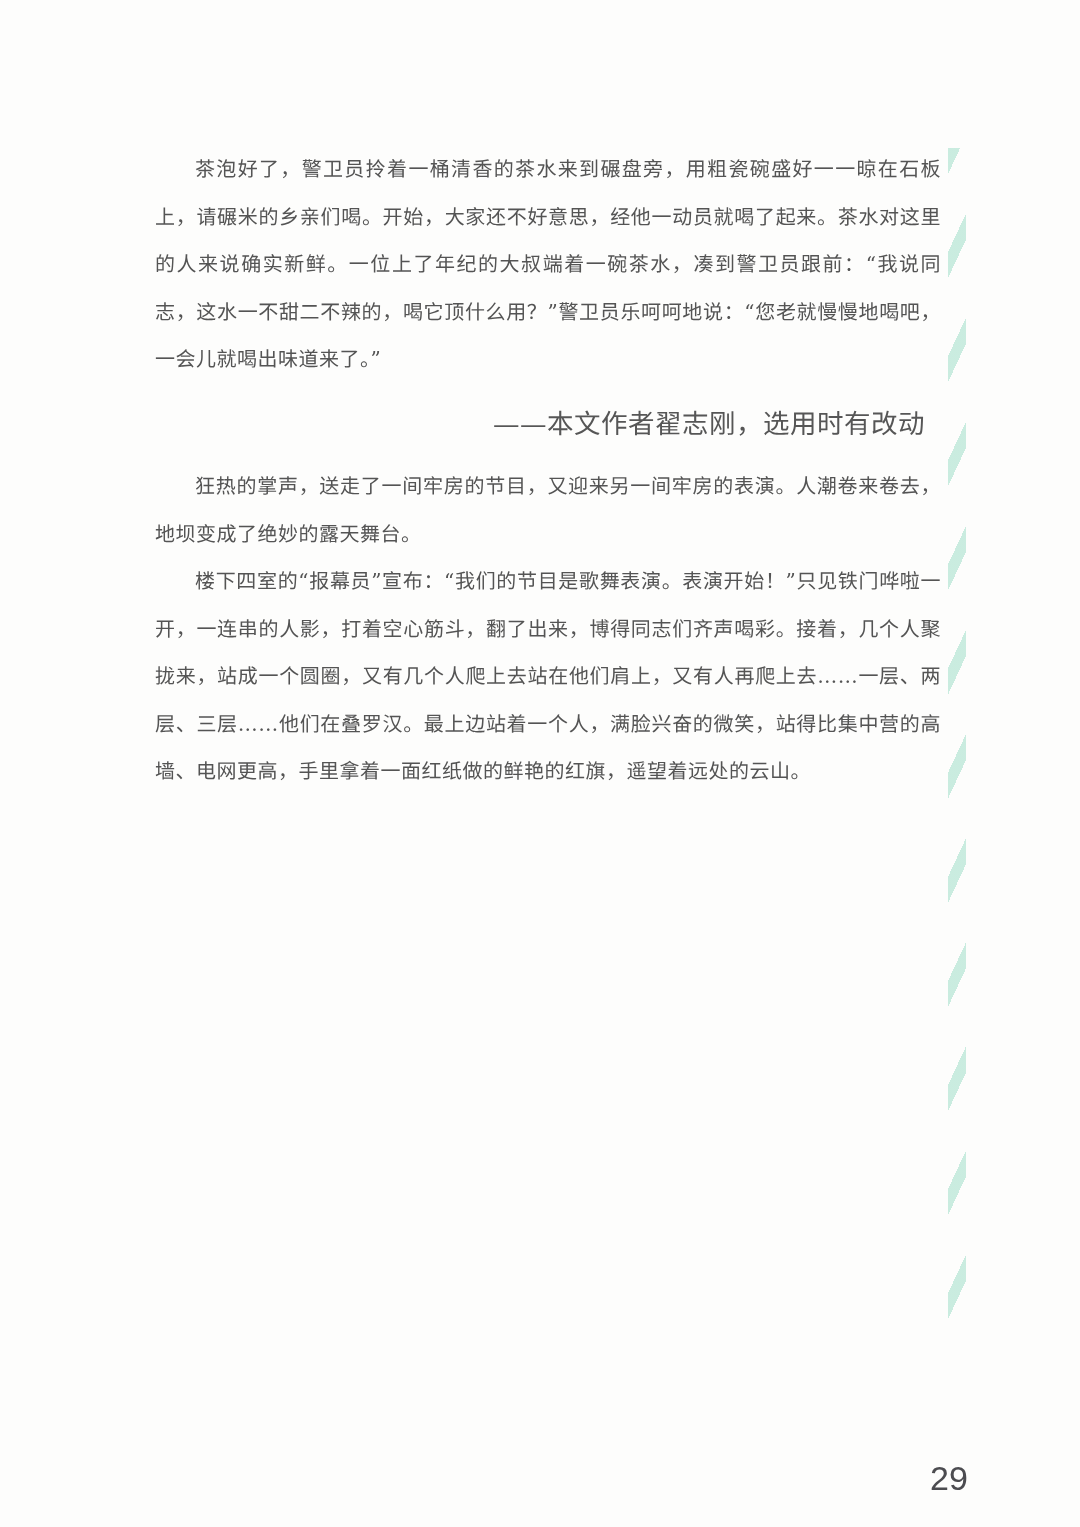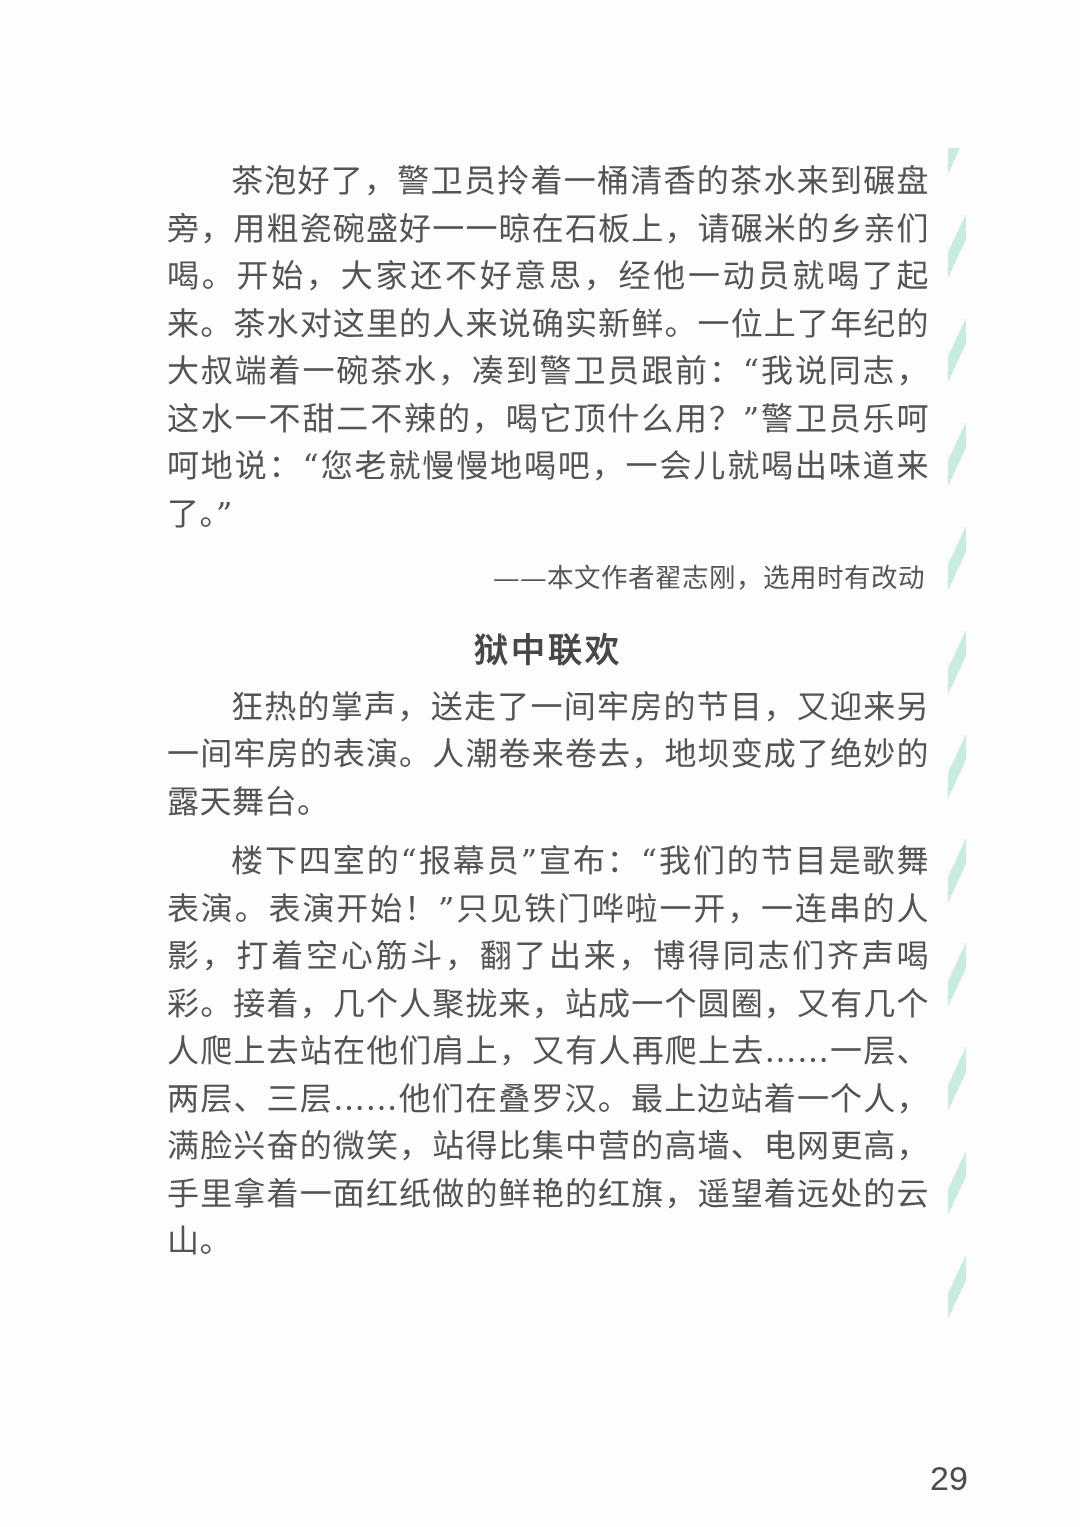--- a/index.html
+++ b/index.html
@@ -34,26 +34,26 @@
     opacity: 0.95;
   }
   .content {
     position: absolute;
     left: 155px;
     top: 146px;
     width: 786px;
     color: #545454;
   }
   p.body-text {
-    font-size: 32px;
+    font-size: 20px;
     line-height: 47.5px;
     letter-spacing: 0.5px;
     text-align: justify;
     text-indent: 2em;
-    margin: 12px;
+    margin: 0;
   }
   p.attribution {
     font-size: 26.5px;
     line-height: 47.5px;
     letter-spacing: 0.5px;
     text-align: right;
     margin: 16px;
     color: #565656;
   }
   h1.passage-title {
@@ -81,21 +81,20 @@
   <div class="edge-hatch"></div>
 
   <main class="content">
 
     <section>
       <p class="body-text">茶泡好了，警卫员拎着一桶清香的茶水来到碾盘旁，用粗瓷碗盛好一一晾在石板上，请碾米的乡亲们喝。开始，大家还不好意思，经他一动员就喝了起来。茶水对这里的人来说确实新鲜。一位上了年纪的大叔端着一碗茶水，凑到警卫员跟前：“我说同志，这水一不甜二不辣的，喝它顶什么用？”警卫员乐呵呵地说：“您老就慢慢地喝吧，一会儿就喝出味道来了。”</p>
       <p class="attribution">——本文作者翟志刚，选用时有改动</p>
     </section>
 
     <section>
-      <h1 class="passage-title">狱中联欢</h1>
       <p class="body-text">狂热的掌声，送走了一间牢房的节目，又迎来另一间牢房的表演。人潮卷来卷去，地坝变成了绝妙的露天舞台。</p>
       <p class="body-text">楼下四室的“报幕员”宣布：“我们的节目是歌舞表演。表演开始！”只见铁门哗啦一开，一连串的人影，打着空心筋斗，翻了出来，博得同志们齐声喝彩。接着，几个人聚拢来，站成一个圆圈，又有几个人爬上去站在他们肩上，又有人再爬上去……一层、两层、三层……他们在叠罗汉。最上边站着一个人，满脸兴奋的微笑，站得比集中营的高墙、电网更高，手里拿着一面红纸做的鲜艳的红旗，遥望着远处的云山。</p>
 
     </section>
 
   </main>
 
   <div class="page-number">29</div>
 
 </div>

